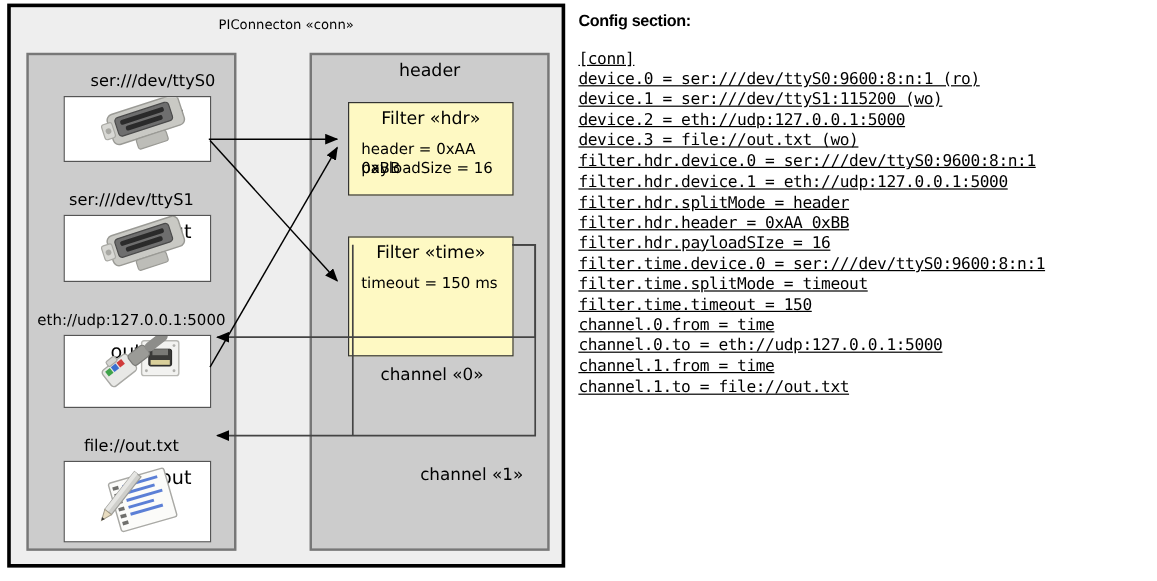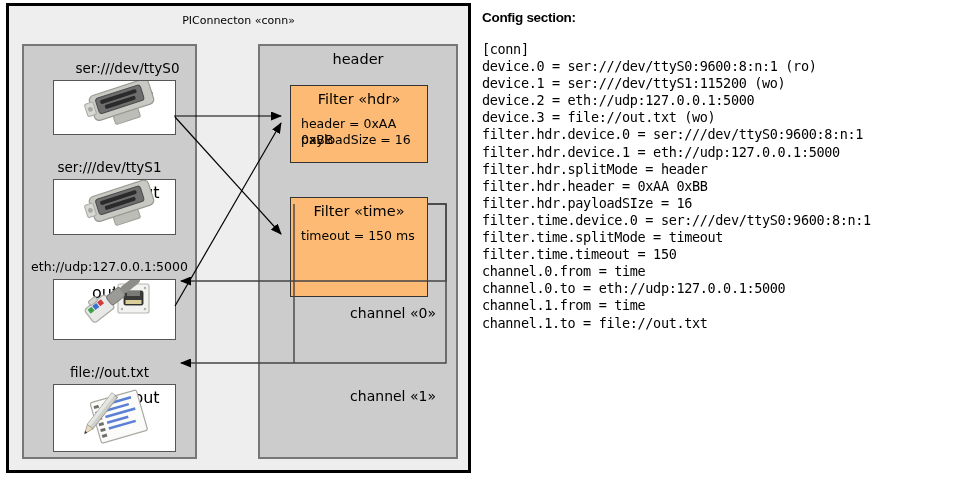--- a/index.html
+++ b/index.html
@@ -31,21 +31,21 @@
   .dev-box{
     position:absolute;background:#ffffff;border:1.5px solid #555555;box-sizing:border-box;
   }
   .dev-io{
     position:absolute;top:3px;left:0;width:100%;text-align:center;
     font-size:16px;color:#000000;margin-left:32px;
   }
   .dev-io.left{ text-align:left; padding-left:6px; width:auto; }
 
   .filter-box{
-    position:absolute;background:#fdba74;border:1.5px solid #333333;box-sizing:border-box;padding-left:16px;
+    position:absolute;background:#fef9c3;border:1.5px solid #333333;box-sizing:border-box;padding-left:16px;
   }
   .filter-title{
     position:absolute;top:5px;left:0;width:100%;text-align:center;font-size:14.5px;color:#000;
   }
   .filter-props{
     position:absolute;left:10px;top:30px;font-size:12.5px;line-height:16px;color:#000;
   }
 
   .chan-label{
     position:absolute;font-size:14px;color:#000;white-space:nowrap;text-align:right;
@@ -56,21 +56,21 @@
   
   #config{
     position:absolute;left:482px;top:6px;width:478px;
   }
   #config-heading{
     font-family:Liberation Sans, sans-serif;font-weight:bold;font-size:13.5px;
     color:#000;margin:4px 0 0 0;letter-spacing:-0.3px;
   }
   #config-lines{
     margin-top:16px;font-family:"DejaVu Sans Mono",monospace;
-    font-size:13.5px;line-height:17.1px;color:#000;white-space:pre;letter-spacing:-0.35px;
+    font-size:13.5px;line-height:17.1px;color:#000;white-space:pre;letter-spacing:-0.35px;text-decoration:underline;
   }
   .cfg-line{white-space:pre;}
 </style>
 </head>
 <body>
 
 <div id="stage">
 
   <div class="outer-frame">
 
@@ -173,21 +173,21 @@
         <div class="filter-title">Filter «hdr»</div>
         <div class="filter-props">header = 0xAA 0xBB</div>
         <div class="filter-props" style="top:46px;">payloadSize = 16</div>
       </div>
 
       <div class="filter-box" style="left:30px;top:151px;width:138px;height:100px;">
         <div class="filter-title">Filter «time»</div>
         <div class="filter-props">timeout = 150 ms</div>
       </div>
 
-      <div class="chan-label" style="left:0;top:259px;width:176px;">channel «0»</div>
+      <div class="chan-label" style="left:12px;top:259px;width:176px;text-align:center;">channel «0»</div>
       <div class="chan-label" style="left:0;top:342px;width:176px;">channel «1»</div>
     </div>
 
     <svg class="overlay" viewBox="0 0 465 470">
       <defs>
         <marker id="ah" markerWidth="11" markerHeight="9" refX="10" refY="4.5" orient="auto" markerUnits="userSpaceOnUse">
           <path d="M0,0 L11,4.5 L0,9 z" fill="#000"></path>
         </marker>
       </defs>
 

